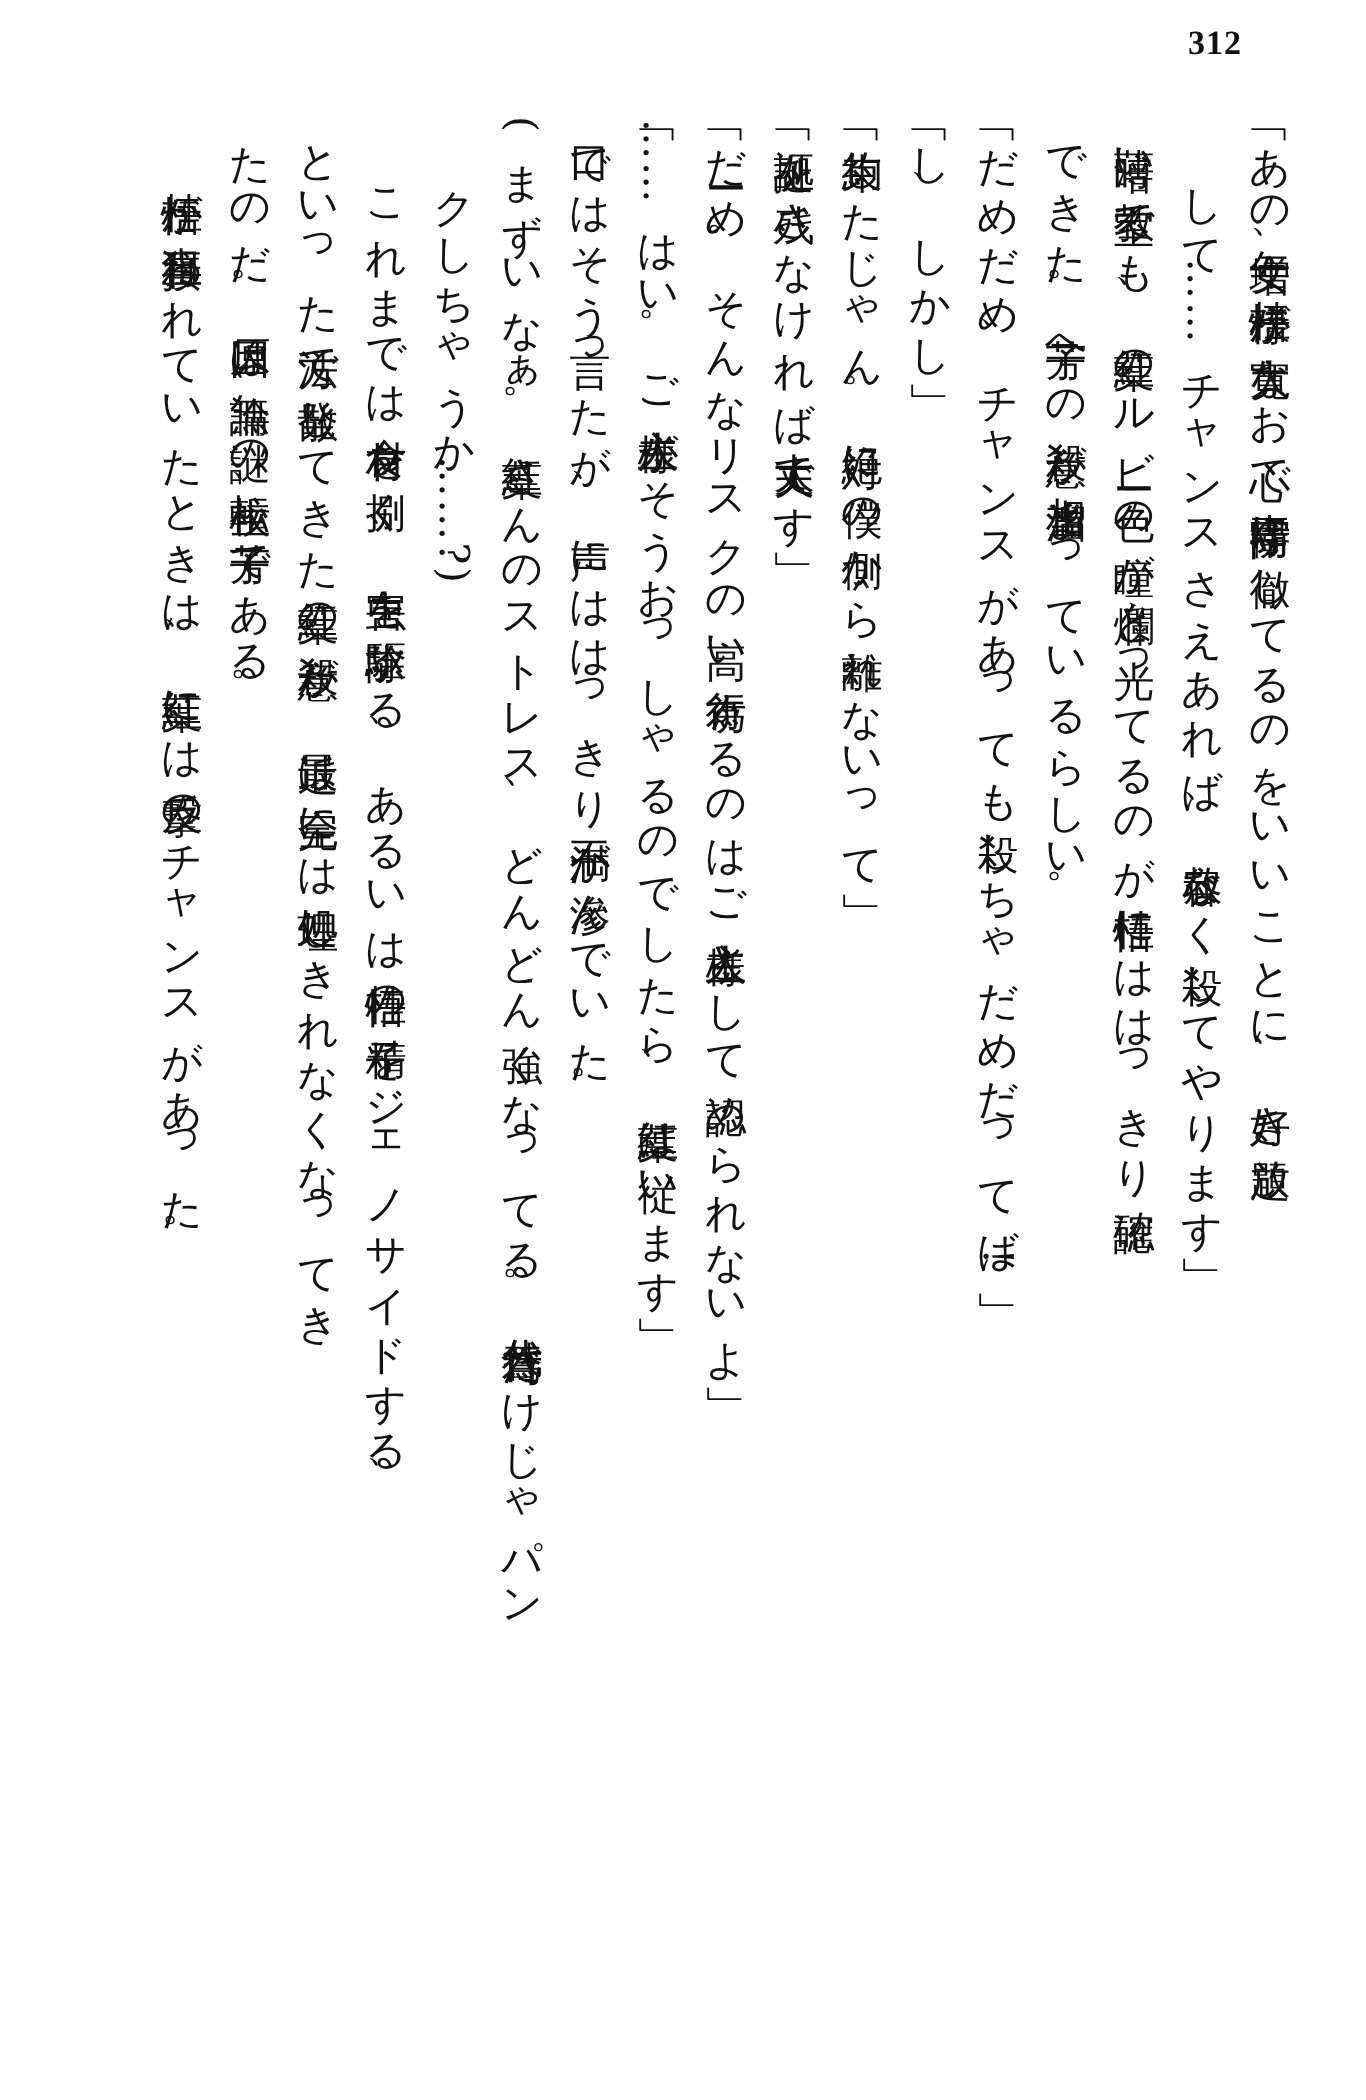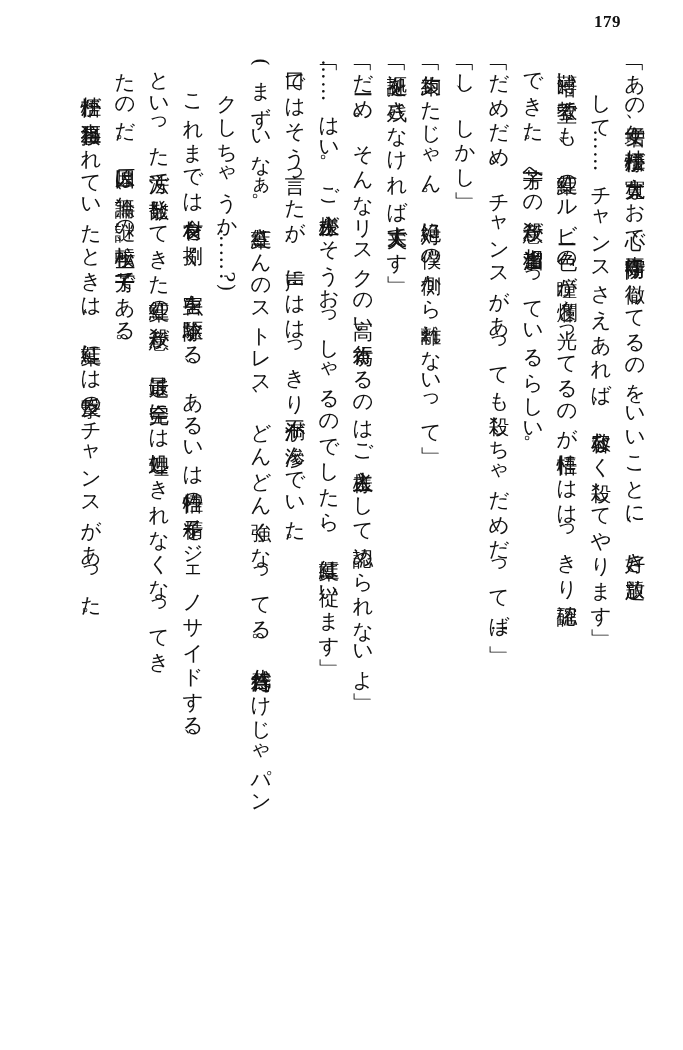--- a/index.html
+++ b/index.html
@@ -59,21 +59,21 @@
   }
   .vline.indent {
     padding-top: 22px;
     box-sizing: border-box;
   }
 </style>
 </head>
 <body>
 
 <div class="page">
-  <div class="page-number">179</div>
+  <div class="page-number">312</div>
   <div class="text-body">
     <div class="vline">「あの年増女、桂悟様が寛大なお心で専守防衛に徹してるのをいいことに、好き放題</div>
     <div class="vline indent">して……チャンスさえあれば、容赦なく殺してやります」</div>
     <div class="vline">薄暗い教室でも、紅葉のルビー色の瞳が爛々と光ってるのが桂悟にははっきり確認</div>
     <div class="vline">できた。芳子への殺意が相当溜まっているらしい。</div>
     <div class="vline">「だめだめ、チャンスがあっても殺しちゃだめだってば!」</div>
     <div class="vline">「し、しかし」</div>
     <div class="vline">「約束したじゃん。絶対に僕の側から離れないって」</div>
     <div class="vline">「証拠を残さなければ大丈夫です」</div>
     <div class="vline">「だーめ。そんなリスクの高い行為するのはご主人様として認められないよ」</div>

